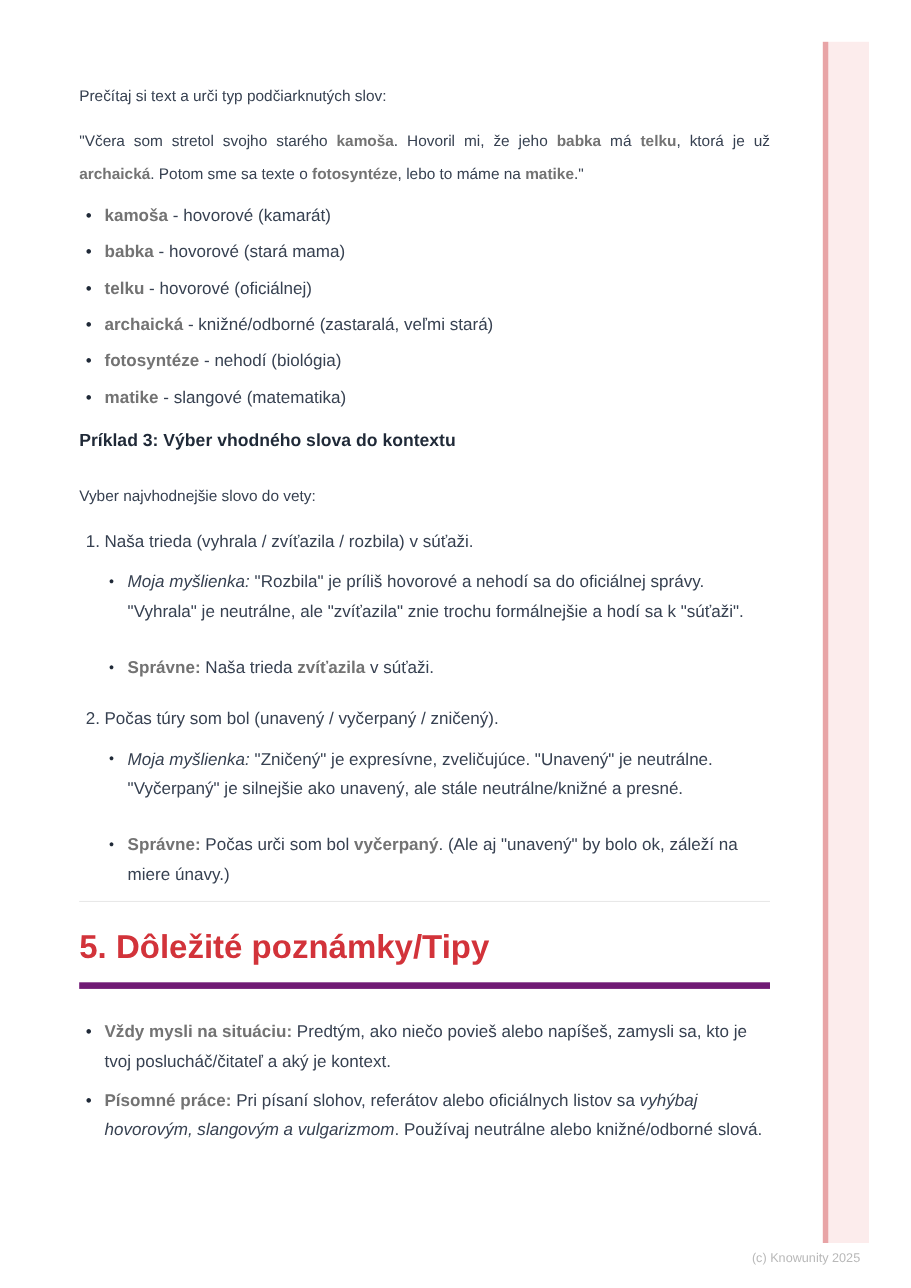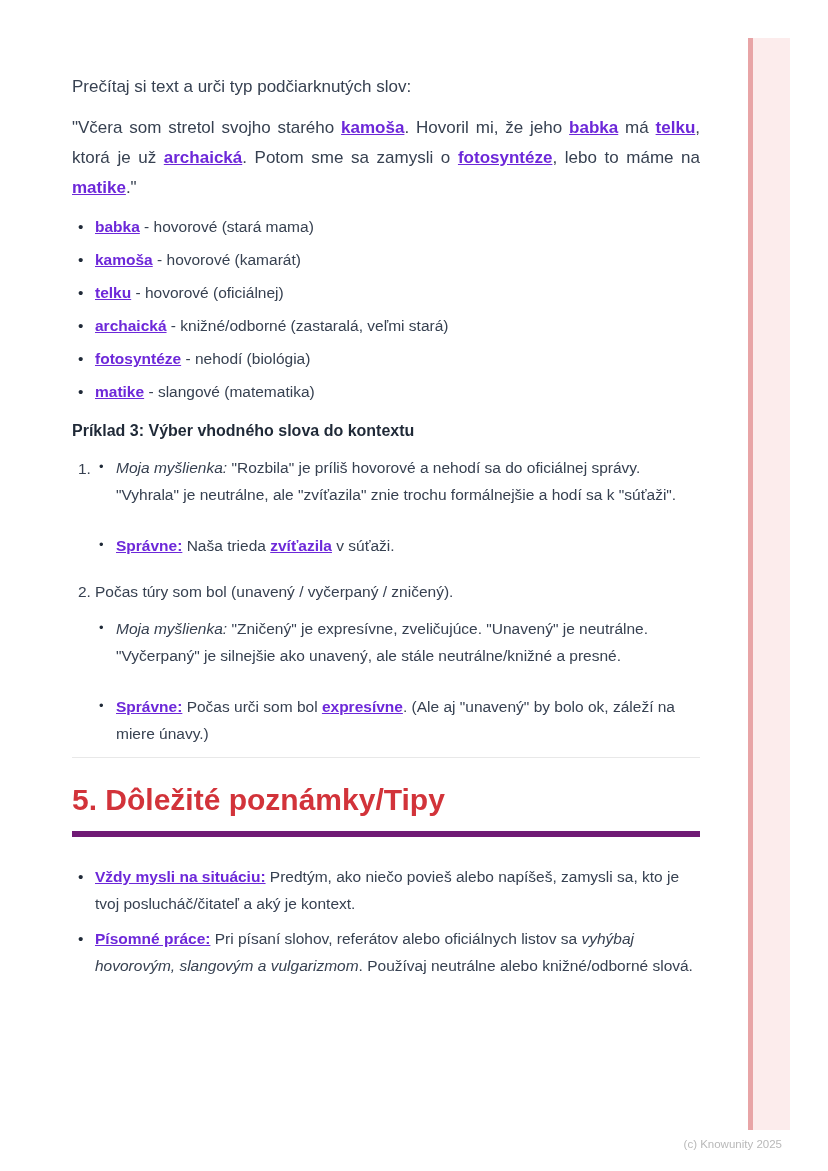--- a/index.html
+++ b/index.html
@@ -17,29 +17,29 @@
     top: 44px;
     width: 628px;
   }
   h3.sub-heading {
     font-size: 16px;
     line-height: 20px;
     font-weight: 700;
     color: #1f2937;
   }
   p.body-text {
-    font-size: 17px;
+    font-size: 14px;
     line-height: 30px;
   }
   .intro { margin-top: 28px; }
   .quote-paragraph {
     margin-top: 11px;
     text-align: justify;
   }
-  strong { font-weight: 700; color: #6d28d9; text-decoration: underline; }
+  strong { font-weight: 700; color: #737373; }
   em { font-style: italic; }
 
   ul.bullet-list {
     list-style: none;
     margin-top: 9px;
   }
   ul.bullet-list > li {
     position: relative;
     padding-left: 23px;
     font-size: 15.5px;
@@ -159,48 +159,50 @@
 <body>
 
 <div class="edge-bar-light"></div>
 <div class="edge-bar-dark"></div>
 
 <main class="content">
 
 
   <p class="body-text intro">Prečítaj si text a urči typ podčiarknutých slov:</p>
 
-  <p class="body-text quote-paragraph"><span>"Včera som stretol svojho starého </span><strong>kamoša</strong><span>. Hovoril mi, že jeho </span><strong>babka</strong><span> má </span><strong>telku</strong><span>, ktorá je už </span><strong>archaická</strong><span>. Potom sme sa zamysli o </span><strong>fotosyntéze</strong><span>, lebo to máme na </span><strong>matike</strong><span>."</span></p>
+  <p class="body-text quote-paragraph"><span>"Včera som stretol svojho starého </span><strong>kamoša</strong><span>. Hovoril mi, že jeho </span><strong>babka</strong><span> má </span><strong>telku</strong><span>, ktorá je už </span><strong>archaická</strong><span>. Potom sme sa texte o </span><strong>fotosyntéze</strong><span>, lebo to máme na </span><strong>matike</strong><span>."</span></p>
 
   <ul class="bullet-list">
+    <li><strong>kamoša</strong><span> - hovorové (kamarát)</span></li>
     <li><strong>babka</strong><span> - hovorové (stará mama)</span></li>
-    <li><strong>kamoša</strong><span> - hovorové (kamarát)</span></li>
     <li><strong>telku</strong><span> - hovorové (oficiálnej)</span></li>
     <li><strong>archaická</strong><span> - knižné/odborné (zastaralá, veľmi stará)</span></li>
     <li><strong>fotosyntéze</strong><span> - nehodí (biológia)</span></li>
     <li><strong>matike</strong><span> - slangové (matematika)</span></li>
   </ul>
 
   <h3 class="sub-heading example3-heading">Príklad 3: Výber vhodného slova do kontextu</h3>
 
+  <p class="body-text intro2">Vyber najvhodnejšie slovo do vety:</p>
 
   <ol class="exercise-list">
     <li class="exercise-item">
       <span class="num">1.</span>
+      <span>Naša trieda (vyhrala / zvíťazila / rozbila) v súťaži.</span>
       <ul class="sub-bullet-list">
         <li><em>Moja myšlienka:</em><span> "Rozbila" je príliš hovorové a nehodí sa do oficiálnej správy. "Vyhrala" je neutrálne, ale "zvíťazila" znie trochu formálnejšie a hodí sa k "súťaži".</span></li>
         <li><strong>Správne:</strong><span> Naša trieda </span><strong>zvíťazila</strong><span> v súťaži.</span></li>
       </ul>
     </li>
     <li class="exercise-item">
       <span class="num">2.</span>
       <span>Počas túry som bol (unavený / vyčerpaný / zničený).</span>
       <ul class="sub-bullet-list">
         <li><em>Moja myšlienka:</em><span> "Zničený" je expresívne, zveličujúce. "Unavený" je neutrálne. "Vyčerpaný" je silnejšie ako unavený, ale stále neutrálne/knižné a presné.</span></li>
-        <li><strong>Správne:</strong><span> Počas urči som bol </span><strong>expresívne</strong><span>. (Ale aj "unavený" by bolo ok, záleží na miere únavy.)</span></li>
+        <li><strong>Správne:</strong><span> Počas urči som bol </span><strong>vyčerpaný</strong><span>. (Ale aj "unavený" by bolo ok, záleží na miere únavy.)</span></li>
       </ul>
     </li>
   </ol>
 
   <hr class="section-divider">
 
   <h2 class="tips-heading">5. Dôležité poznámky/Tipy</h2>
 
   <ul class="tips-list">
     <li><strong>Vždy mysli na situáciu:</strong><span> Predtým, ako niečo povieš alebo napíšeš, zamysli sa, kto je tvoj poslucháč/čitateľ a aký je kontext.</span></li>

